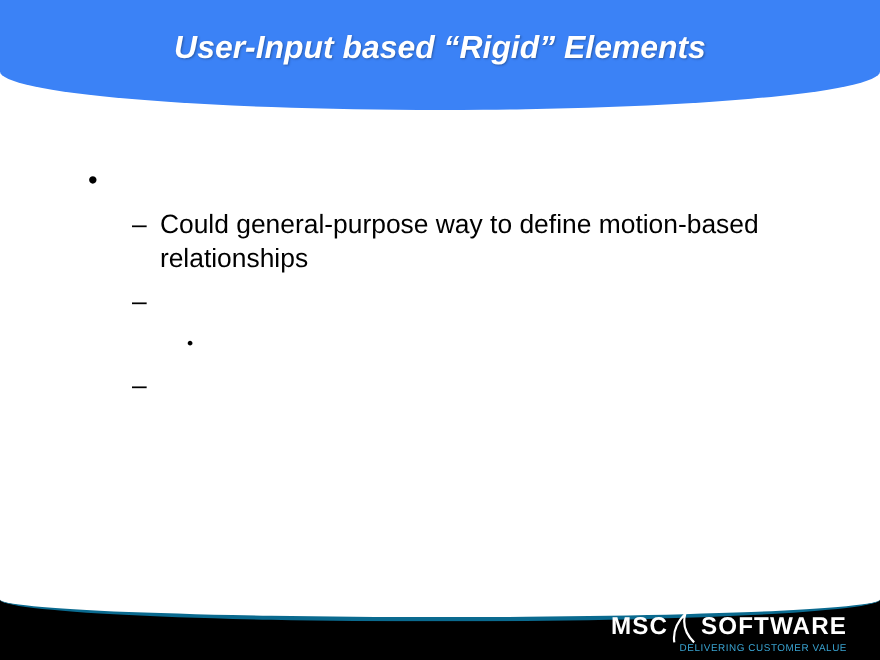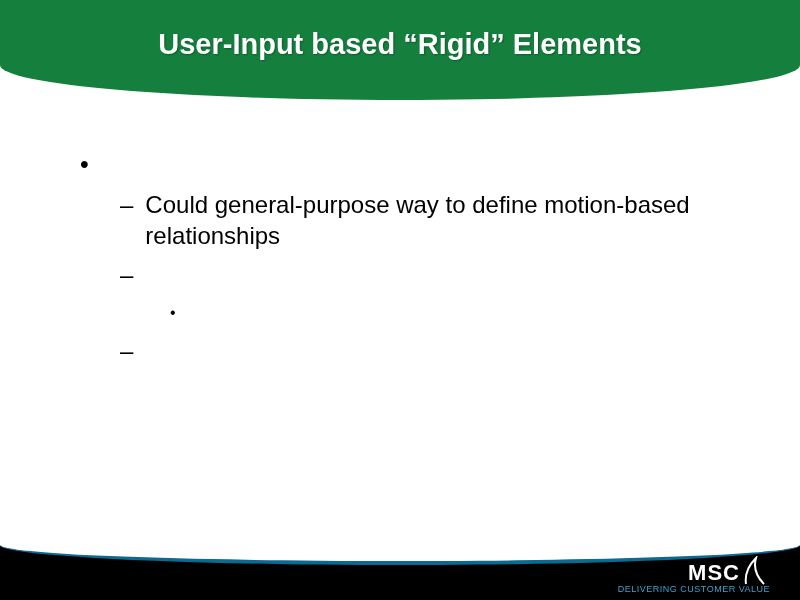--- a/index.html
+++ b/index.html
@@ -1,24 +1,25 @@
 <!DOCTYPE html>
 <html><head>
 <meta charset="utf-8">
 <style>
 * { margin: 0; padding: 0; box-sizing: border-box; }
 body { width: 800px; height: 600px; font-family: Arial, sans-serif; background: #fff; position: relative; overflow: hidden; }
 
 .header-band {
   width: 100%;
   height: 100px;
-  background: #15803d;
+  background: #3b82f6;
   position: relative;
   border-bottom-left-radius: 50% 35px;
   border-bottom-right-radius: 50% 35px;
+  font-style: italic;
 }
 .slide-title {
   color: #fff;
   font-size: 29px;
   font-weight: bold;
   text-align: center;
   padding-top: 28px;
   text-shadow: 1px 1px 2px rgba(0,0,0,0.3);
 }
 
@@ -64,21 +65,21 @@
   background: #fff;
   padding: 0 6px;
 }
 .logo-box {
   position: absolute;
   right: 30px;
   bottom: 6px;
   color: #fff;
   text-align: right;
 }
-.logo-main { display: flex; align-items: flex-end; justify-content: flex-end; }
+.logo-main { display: flex; align-items: flex-start; justify-content: flex-end; }
 .logo-msc { font-size: 22px; font-weight: bold; letter-spacing: 1px; }
 .logo-swoosh { width: 26px; height: 30px; margin: 0 2px; display: inline-block; }
 .logo-soft { font-size: 22px; font-weight: bold; letter-spacing: 1px; }
 .logo-tag { font-size: 9px; color: #39a3d1; letter-spacing: 0.5px; margin-top: -2px; text-align: right; }
 </style>
 </head>
 <body>
 
 <div class="header-band">
   <div class="slide-title">User-Input based “Rigid” Elements</div>
@@ -108,16 +109,17 @@
 <div class="footer">
   <div class="footer-top-curve"></div>
   <div class="logo-box">
     <div class="logo-main">
       <span class="logo-msc">MSC</span>
       <span class="logo-swoosh">
         <svg viewBox="0 0 26 30" width="26" height="30">
           <path d="M 4 28 Q 2 14 14 2 Q 10 16 22 28" fill="none" stroke="#fff" stroke-width="2"></path>
         </svg>
       </span>
+      <span class="logo-soft">SOFTWARE</span>
     </div>
     <div class="logo-tag">DELIVERING CUSTOMER VALUE</div>
   </div>
 </div>
 
 </body></html>

